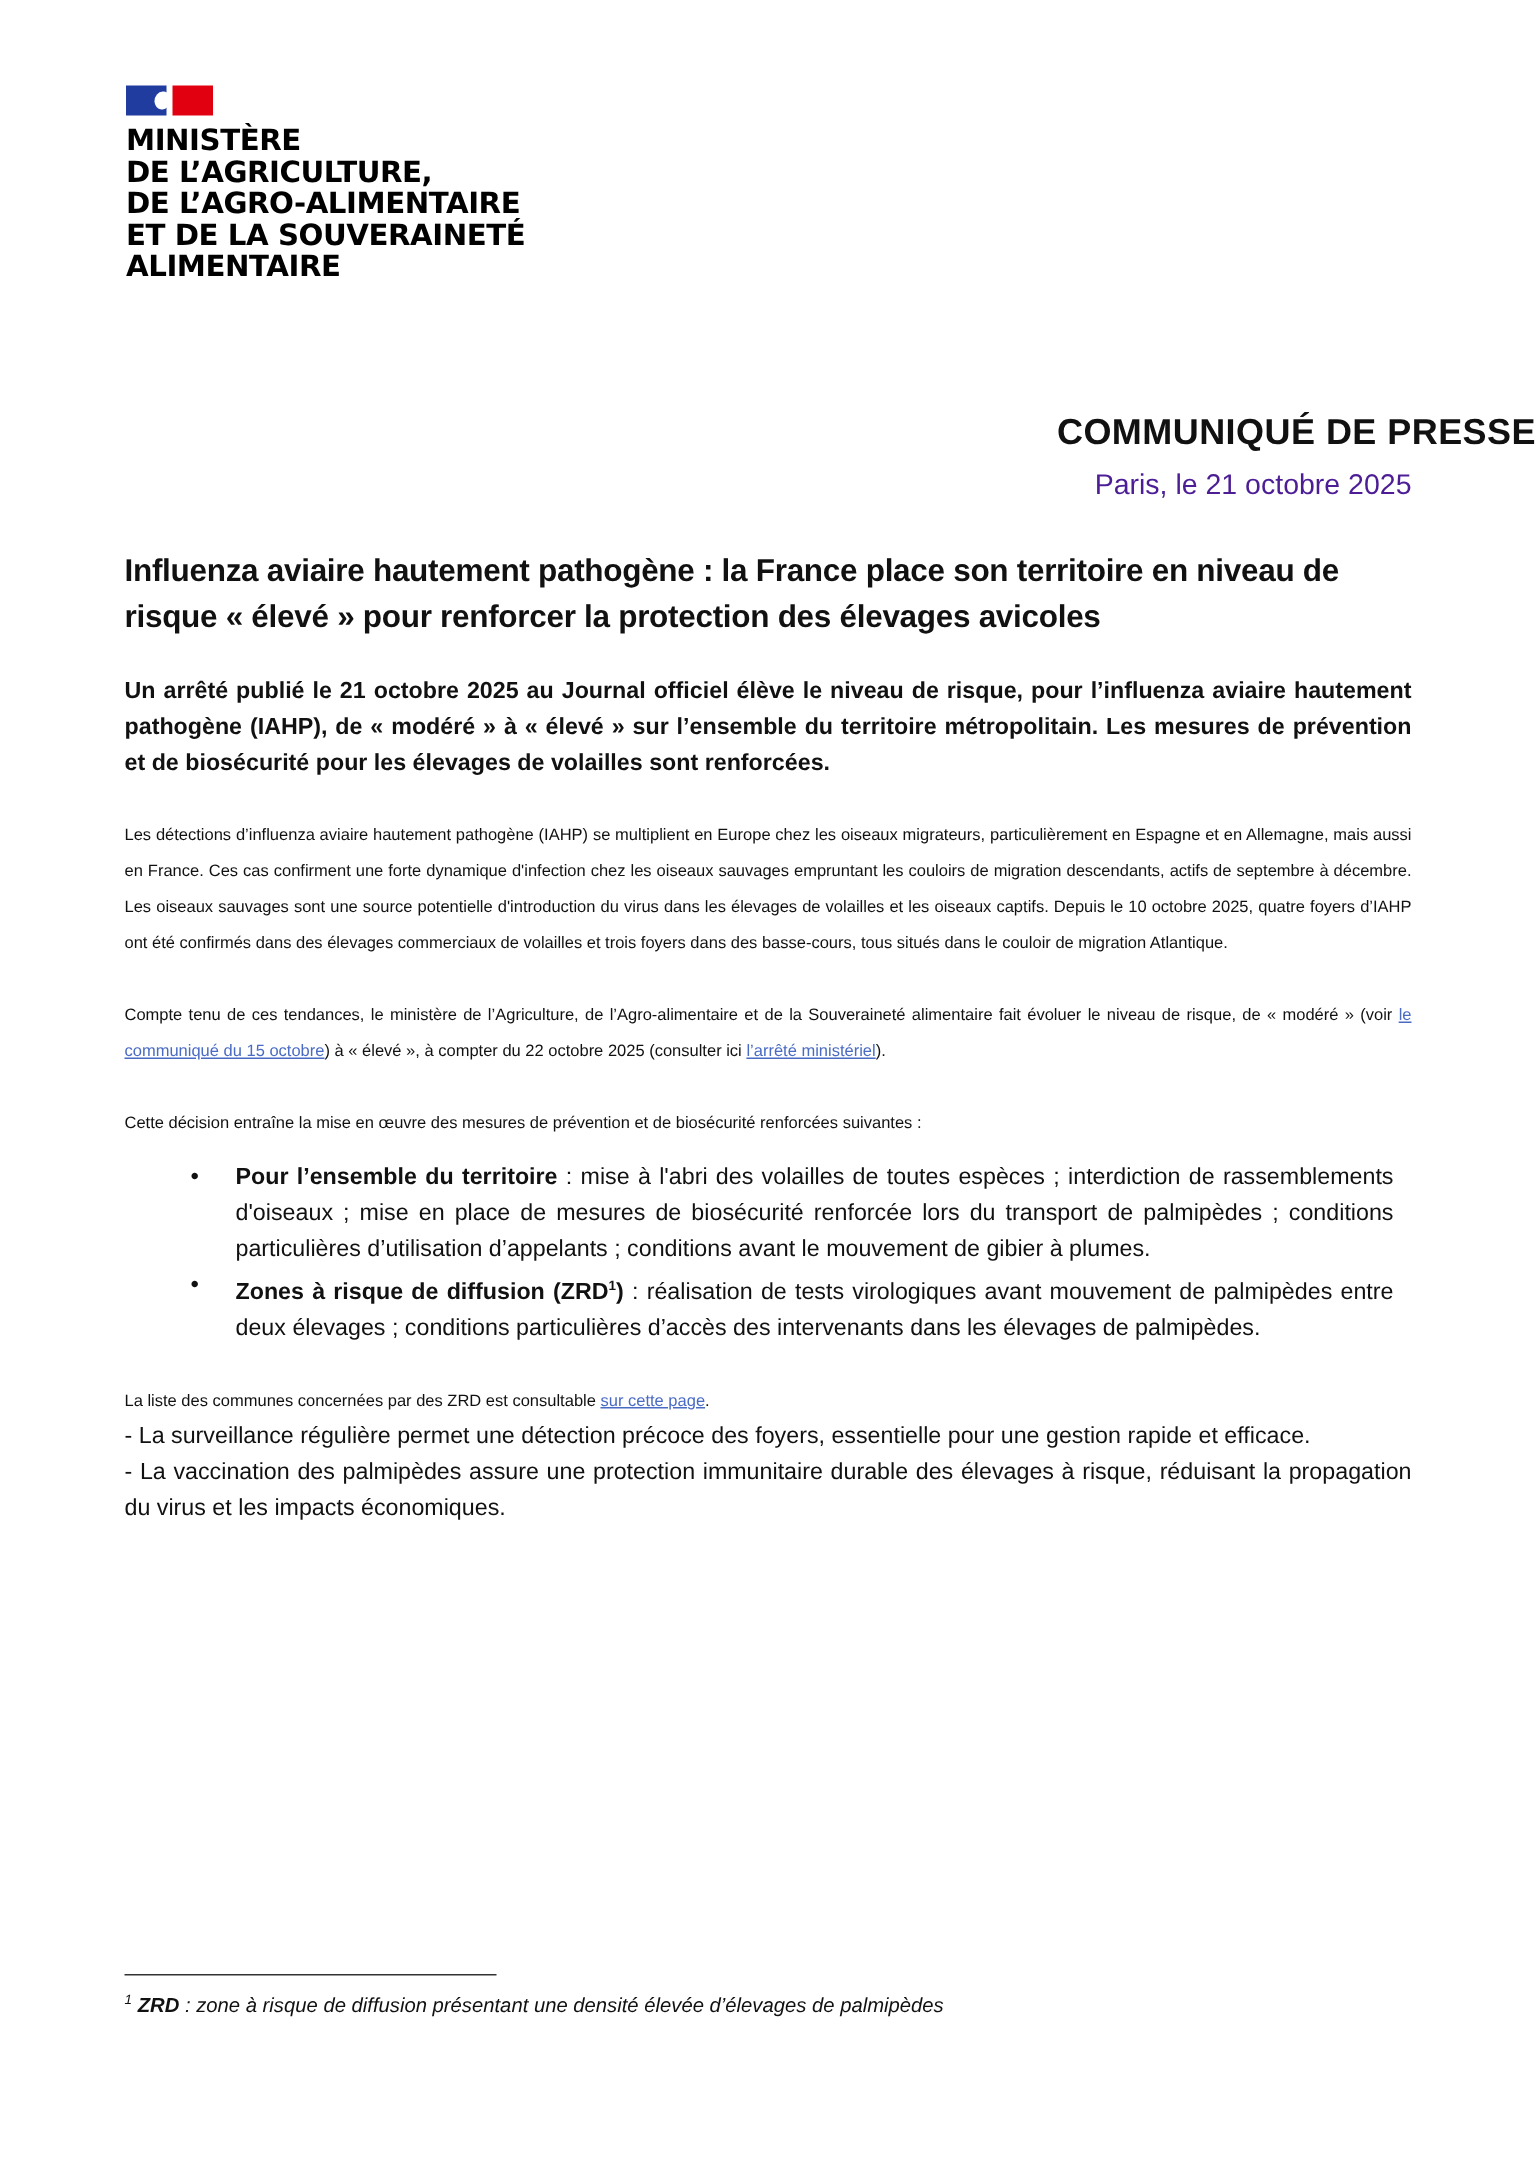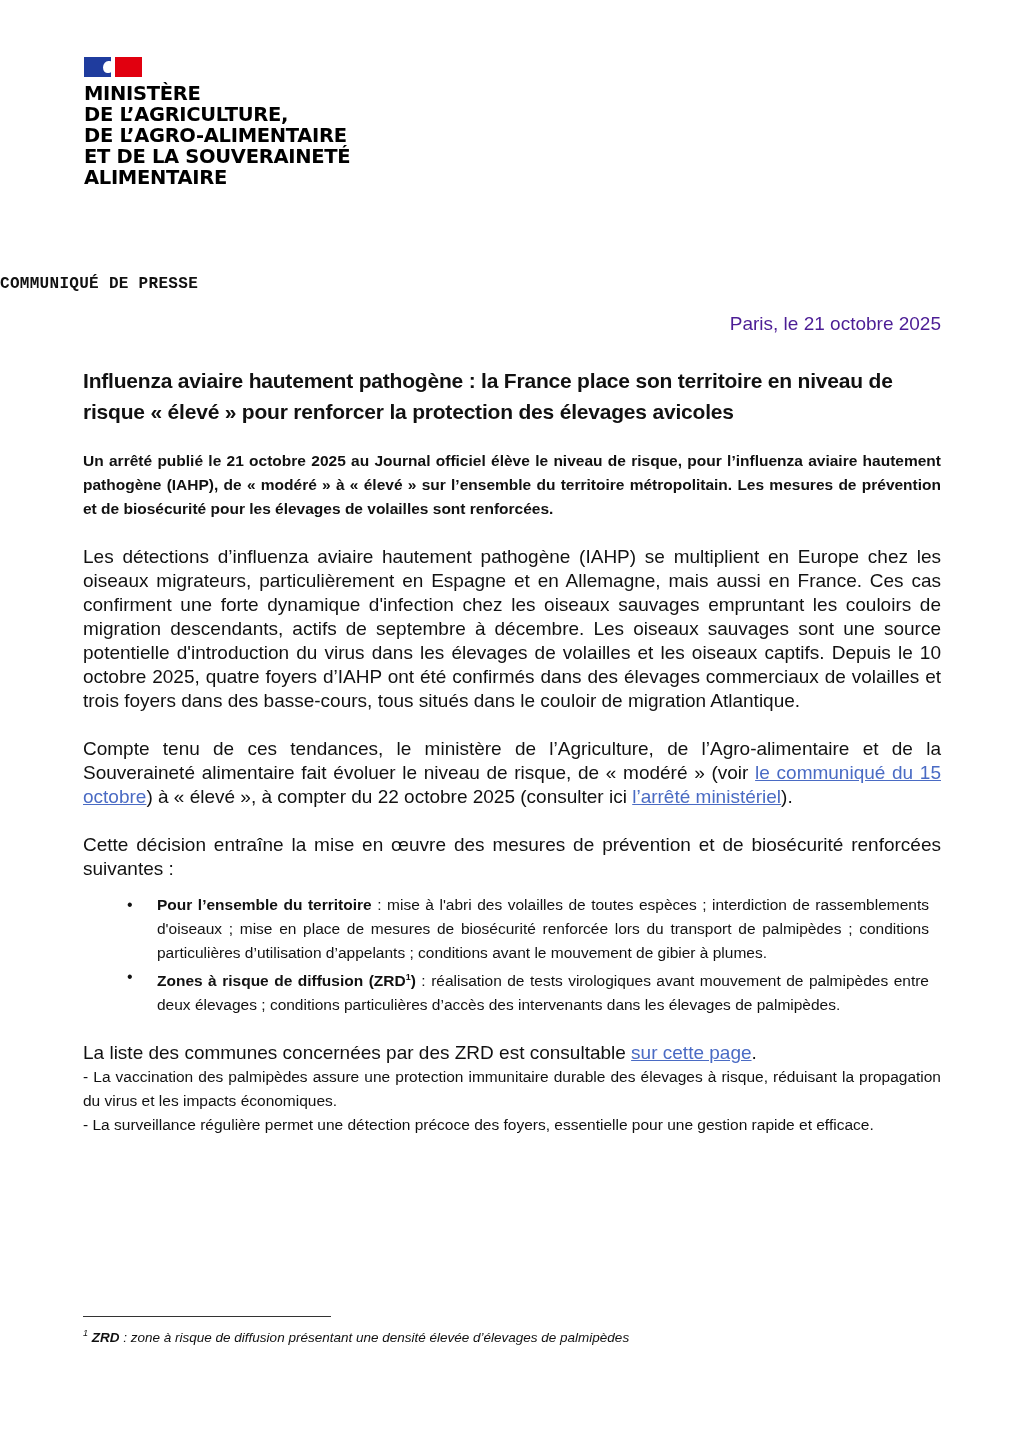--- a/index.html
+++ b/index.html
@@ -19,39 +19,39 @@
   }
   .ministry {
     font-family: "DejaVu Sans", sans-serif; font-weight: bold;
     font-size: 19.5px; line-height: 21px; color: #000; letter-spacing: -0.3px;
   }
   .motto {
     font-family: "DejaVu Serif", serif; font-style: italic;
     font-size: 10px; line-height: 12px; margin-top: 6px; color: #000;
   }
   .press-title {
-    position: absolute; left: 0; right: 0; top: 275px; text-align: left;
-    font-weight: bold; font-size: 16px; letter-spacing: 0.3px; font-family: Liberation Mono, monospace;
+    position: absolute; left: 0; right: 0; top: 275px; text-align: right;
+    font-weight: bold; font-size: 24px; letter-spacing: 0.3px;
   }
   .date {
     position: absolute; right: 83px; top: 313px; font-size: 19px; color: #4c1d95;
   }
   .content {
     position: absolute; left: 83px; width: 858px; top: 365px;
   }
   .headline {
     font-weight: bold; font-size: 21px; line-height: 31px; margin: 0;
     letter-spacing: -0.2px;
   }
   .lead {
     font-weight: bold; font-size: 15.5px; line-height: 24px; margin: 22px 0 0 0;
     text-align: justify;
   }
   p.body {
-    font-size: 19px; line-height: 24px; margin: 0; text-align: justify;
+    font-size: 11px; line-height: 24px; margin: 0; text-align: justify;
   }
   .mt24 { margin-top: 24px !important; }
   a.link { color: #4a6bc4; text-decoration: underline; }
   ul.measures {
     margin: 12px; padding-left: 62px; font-size: 15.5px; line-height: 24px;
     list-style: none;
   }
   ul.measures li { position: relative; text-align: justify; }
   ul.measures li::before {
     content: "\2022"; position: absolute; left: -30px; top: 0; font-size: 16px;
@@ -96,18 +96,18 @@
   <p class="body mt24"><span>Compte tenu de ces tendances, le ministère de l’Agriculture, de l’Agro-alimentaire et de la Souveraineté alimentaire fait évoluer le niveau de risque, de « modéré » (voir </span><a class="link" href="#">le communiqué du 15 octobre</a><span>) à « élevé », à compter du 22 octobre 2025 (consulter ici </span><a class="link" href="#">l’arrêté ministériel</a><span>).</span></p>
 
   <p class="body mt24">Cette décision entraîne la mise en œuvre des mesures de prévention et de biosécurité renforcées suivantes :</p>
   <ul class="measures">
     <li><b>Pour l’ensemble du territoire</b><span> : mise à l'abri des volailles de toutes espèces ; interdiction de rassemblements d'oiseaux ; mise en place de mesures de biosécurité renforcée lors du transport de palmipèdes ; conditions particulières d’utilisation d’appelants ; conditions avant le mouvement de gibier à plumes.</span></li>
     <li><b><span>Zones à risque de diffusion (ZRD</span><sup>1</sup><span>)</span></b><span> : réalisation de tests virologiques avant mouvement de palmipèdes entre deux élevages ; conditions particulières d’accès des intervenants dans les élevages de palmipèdes.</span></li>
   </ul>
 
   <p class="body mt24"><span>La liste des communes concernées par des ZRD est consultable </span><a class="link" href="#">sur cette page</a><span>.</span></p>
 
+  <p class="dash-line">- La surveillance régulière permet une détection précoce des foyers, essentielle pour une gestion rapide et efficace.</p>
   <p class="dash-line">- La vaccination des palmipèdes assure une protection immunitaire durable des élevages à risque, réduisant la propagation du virus et les impacts économiques.</p>
-  <p class="dash-line">- La surveillance régulière permet une détection précoce des foyers, essentielle pour une gestion rapide et efficace.</p>
 </div>
 
 <div class="footnote-rule"></div>
 <div class="footnote"><sup>1</sup> <b>ZRD</b><span> : zone à risque de diffusion présentant une densité élevée d’élevages de palmipèdes</span></div>
 
 </body></html>

